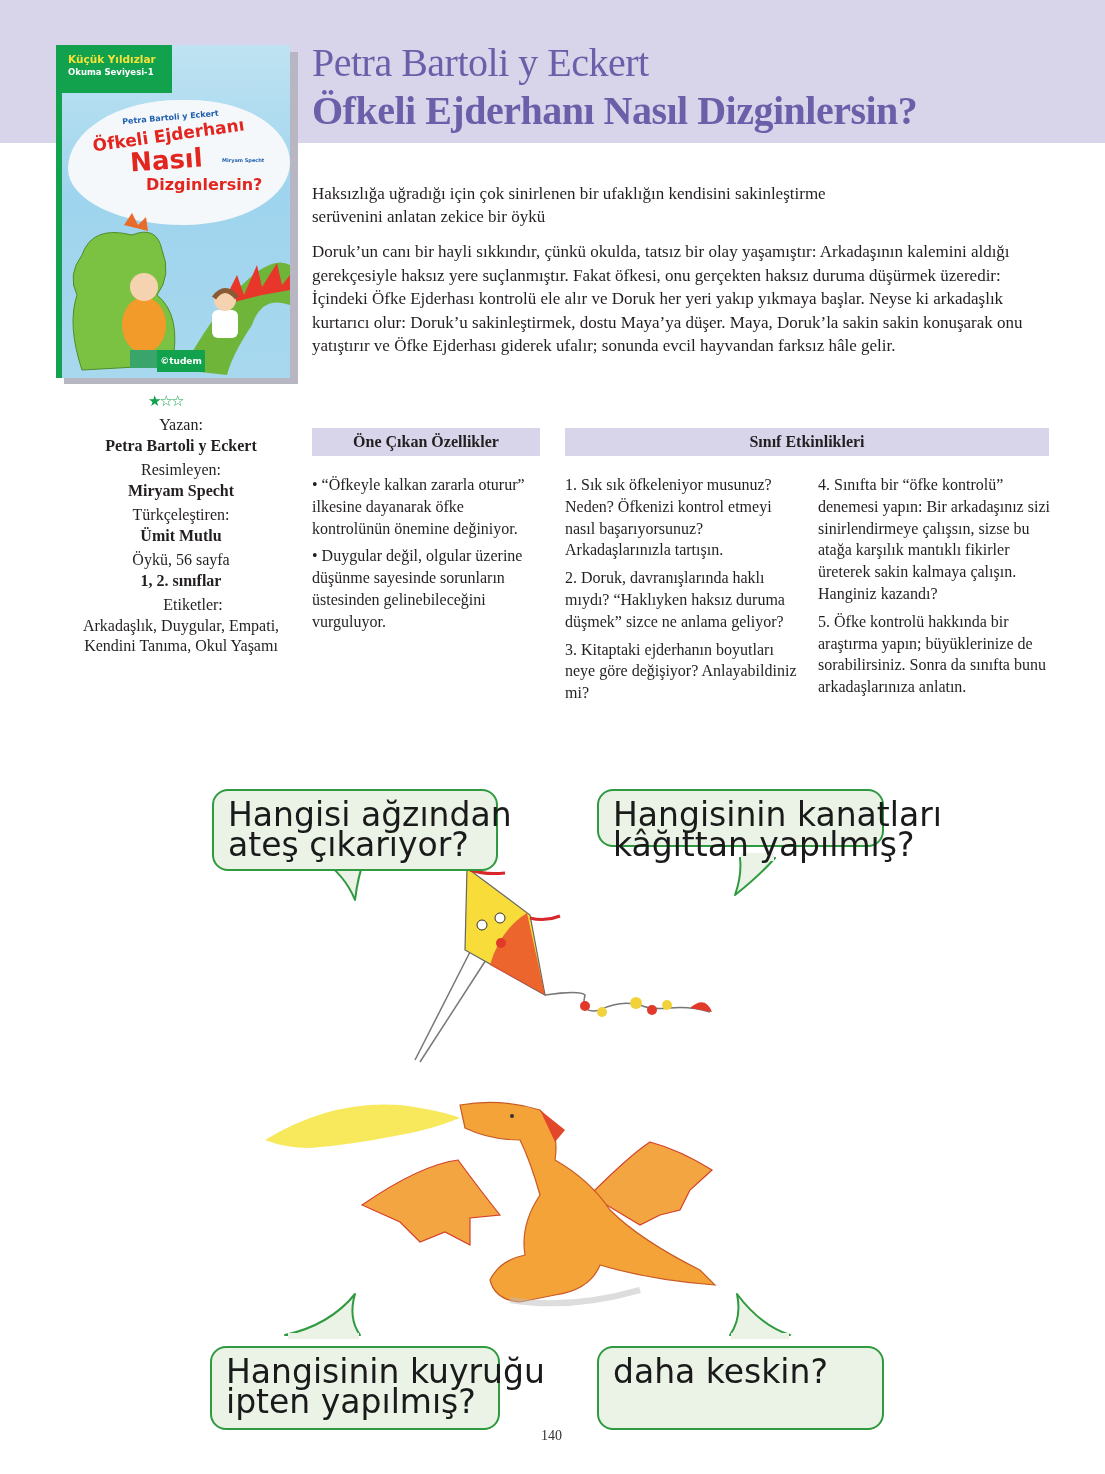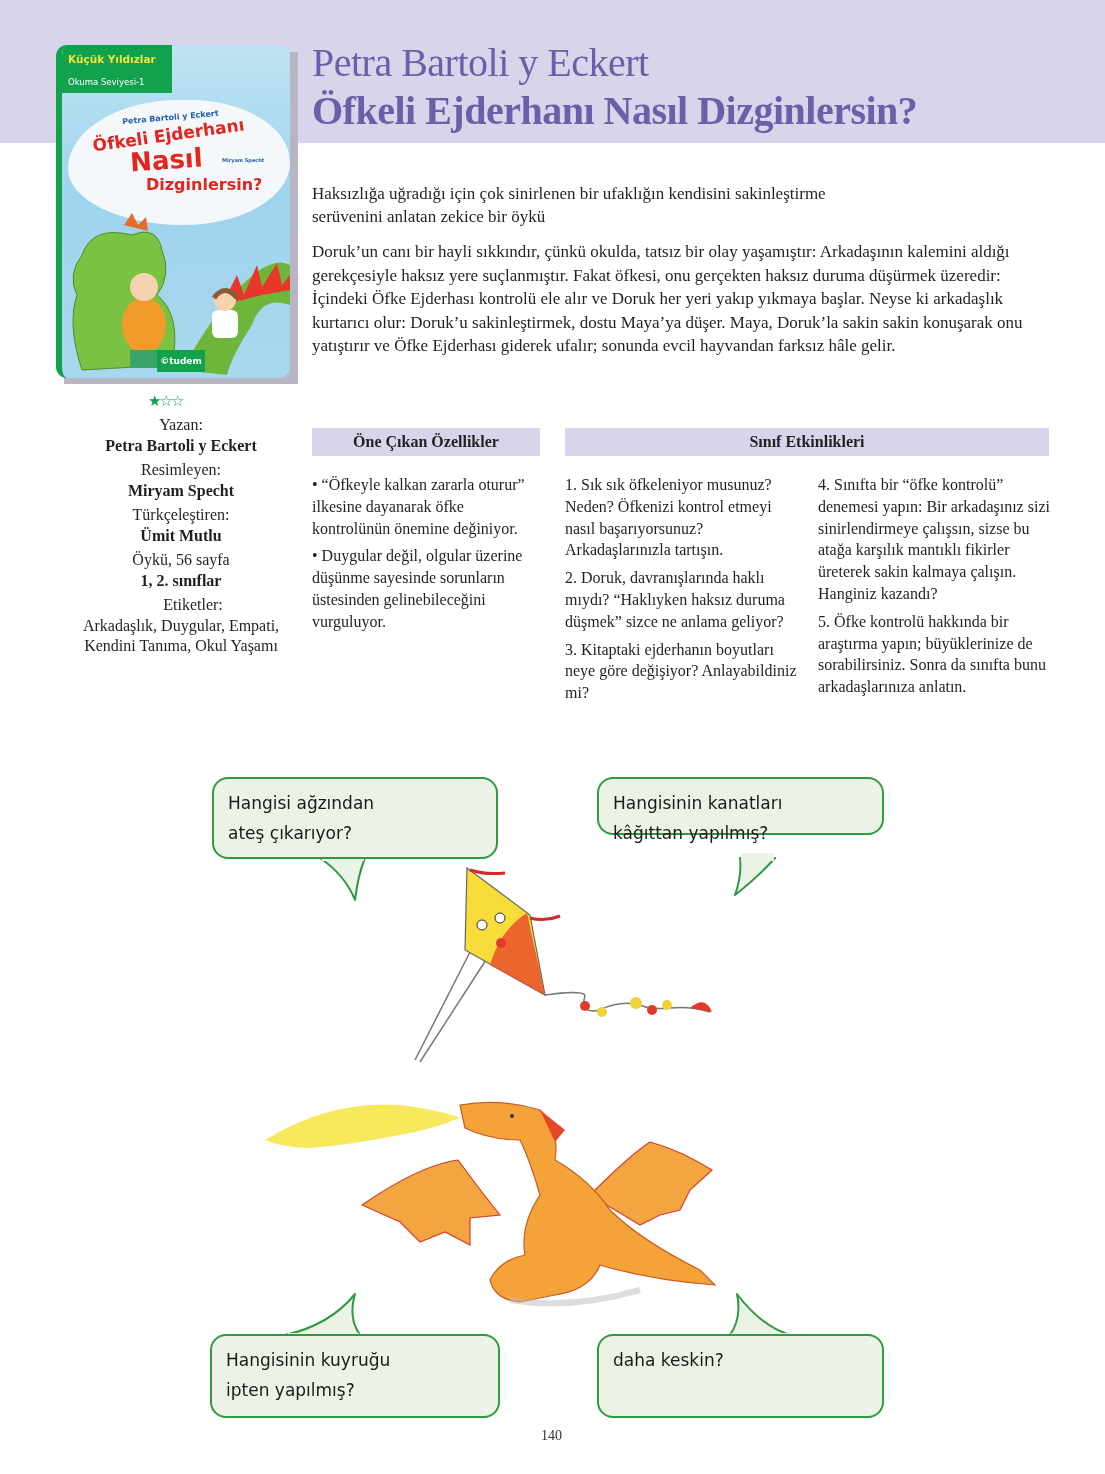--- a/index.html
+++ b/index.html
@@ -5,24 +5,24 @@
   * { box-sizing: border-box; margin: 0; padding: 0; }
   html, body { width: 1105px; height: 1474px; background: #ffffff; overflow: hidden; }
   body { position: relative; font-family: "Liberation Serif", "DejaVu Serif", serif; color: #231f20; }
 
   .header-band { position: absolute; left: 0; top: 0; width: 1105px; height: 143px; background: #d8d4ea; }
   .title-author { position: absolute; left: 312px; top: 40px; font-size: 40px; color: #6a5fa8; letter-spacing: -0.5px; line-height: 46px; white-space: nowrap; }
   .title-book { position: absolute; left: 312px; top: 88px; font-size: 40px; font-weight: bold; color: #6a5fa8; letter-spacing: -0.5px; line-height: 46px; white-space: nowrap; }
 
   
   .cover-shadow { position: absolute; left: 64px; top: 52px; width: 234px; height: 332px; background: #b8b6c2; }
-  .cover { position: absolute; left: 56px; top: 45px; width: 234px; height: 333px; background: linear-gradient(180deg,#bfe3f2 0%,#9fd4ee 45%,#a7d8ee 100%); overflow: hidden; border-left: 6px solid #12a14d; border-radius: 11px; }
+  .cover { position: absolute; left: 56px; top: 45px; width: 234px; height: 333px; background: linear-gradient(180deg,#bfe3f2 0%,#9fd4ee 45%,#a7d8ee 100%); overflow: hidden; border-left: 6px solid #12a14d; }
   .cover-series { position: absolute; left: 0; top: 0; width: 110px; height: 48px; background: #12a14d; padding: 8px 0 0 6px; font-family: "DejaVu Sans", sans-serif; }
   .cover-series .s1 { font-size: 10.5px; font-weight: bold; color: #f5e23a; white-space: nowrap; }
-  .cover-series .s2 { font-size: 8.5px; color: #fff; white-space: nowrap; margin-top: 12px; }
+  .cover-series .s2 { font-size: 8.5px; color: #fff; white-space: nowrap; margin-top: 2px; font-weight: bold; }
   .cover-cloud { position: absolute; left: 6px; top: 55px; width: 222px; height: 125px; background: #f4f8fb; border-radius: 50% 45% 48% 52% / 55% 50% 50% 45%; }
   .cover-author { position: absolute; left: 60px; top: 68px; font-family: "DejaVu Sans", sans-serif; font-size: 8px; font-weight: bold; color: #1f5fae; transform: rotate(-5deg); white-space: nowrap; }
   .cover-t1 { position: absolute; left: 30px; top: 80px; font-family: "DejaVu Sans", sans-serif; font-size: 17px; font-weight: bold; color: #e2261f; transform: rotate(-8deg); white-space: nowrap; }
   .cover-t2 { position: absolute; left: 68px; top: 100px; font-family: "DejaVu Sans", sans-serif; font-size: 26px; font-weight: bold; color: #e2261f; transform: rotate(-4deg); white-space: nowrap; }
   .cover-t3 { position: absolute; left: 84px; top: 130px; font-family: "DejaVu Sans", sans-serif; font-size: 16px; font-weight: bold; color: #e2261f; white-space: nowrap; }
   .cover-ill { position: absolute; left: 160px; top: 112px; font-family: "DejaVu Sans", sans-serif; font-size: 5px; font-weight: bold; color: #1f5fae; white-space: nowrap; }
   .cover-art { position: absolute; left: 0; top: 150px; }
   .cover-publisher { position: absolute; left: 95px; top: 305px; width: 48px; height: 22px; background: #12a14d; color: #fff; font-family: "DejaVu Sans", sans-serif; font-size: 9px; font-weight: bold; text-align: center; line-height: 22px; }
 
   .stars { position: absolute; left: 148px; top: 392px; font-size: 15px; color: #12a14d; letter-spacing: -2px; white-space: nowrap; }
@@ -45,21 +45,21 @@
   .sec-head.activities { left: 565px; width: 484px; }
 
   .features-list { position: absolute; left: 312px; top: 474px; width: 230px; font-size: 16px; line-height: 21.8px; }
   .features-list p { margin-bottom: 6px; }
   .act-col { position: absolute; top: 474px; width: 240px; font-size: 16px; line-height: 21.8px; }
   .act-col.c1 { left: 565px; }
   .act-col.c2 { left: 818px; }
   .act-col p { margin-bottom: 6px; }
 
   
-  .bubble { position: absolute; background: #eaf3e6; border: 2px solid #2f9a3f; border-radius: 16px; padding: 9px 14px; font-family: "DejaVu Sans", sans-serif; font-size: 17px; line-height: 30px; color: #1a1a1a; white-space: nowrap; }
+  .bubble { position: absolute; background: #eaf3e6; border: 2px solid #2f9a3f; border-radius: 16px; padding: 9px 14px; font-family: "DejaVu Sans", sans-serif; font-size: 33px; line-height: 30px; color: #1a1a1a; white-space: nowrap; margin-top: 12px; }
   .b1 { left: 212px; top: 777px; width: 286px; height: 82px; }
   .b2 { left: 597px; top: 777px; width: 287px; height: 58px; }
   .b3 { left: 210px; top: 1334px; width: 290px; height: 84px; }
   .b4 { left: 597px; top: 1334px; width: 287px; height: 84px; }
   .tail { position: absolute; }
 
   .illustration { position: absolute; left: 0; top: 0; }
   .page-number { position: absolute; left: 541px; top: 1428px; font-size: 14px; color: #333; }
 </style>
 </head>

